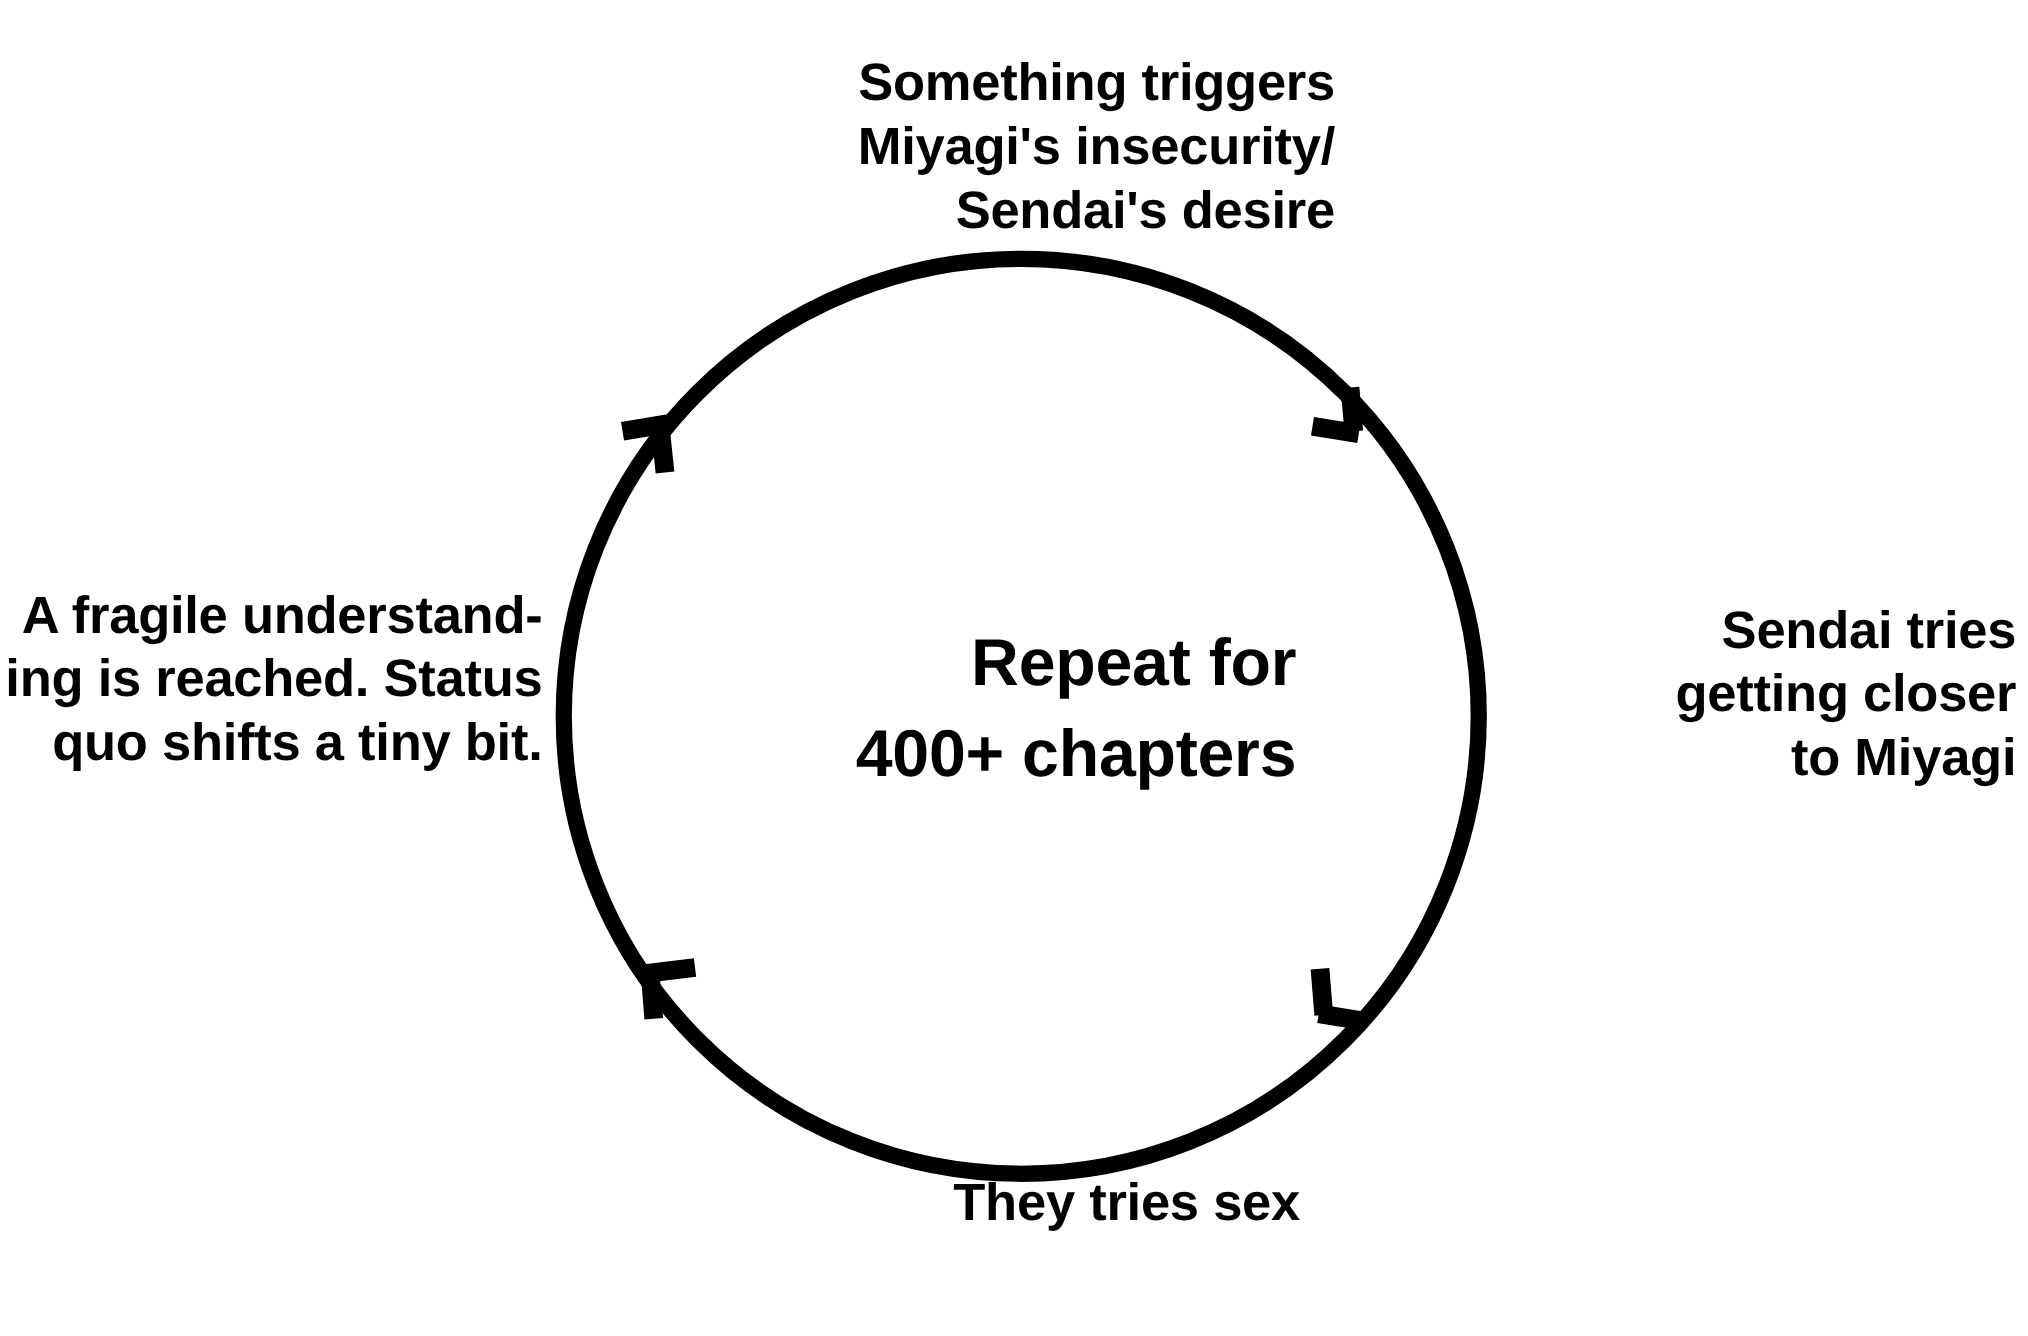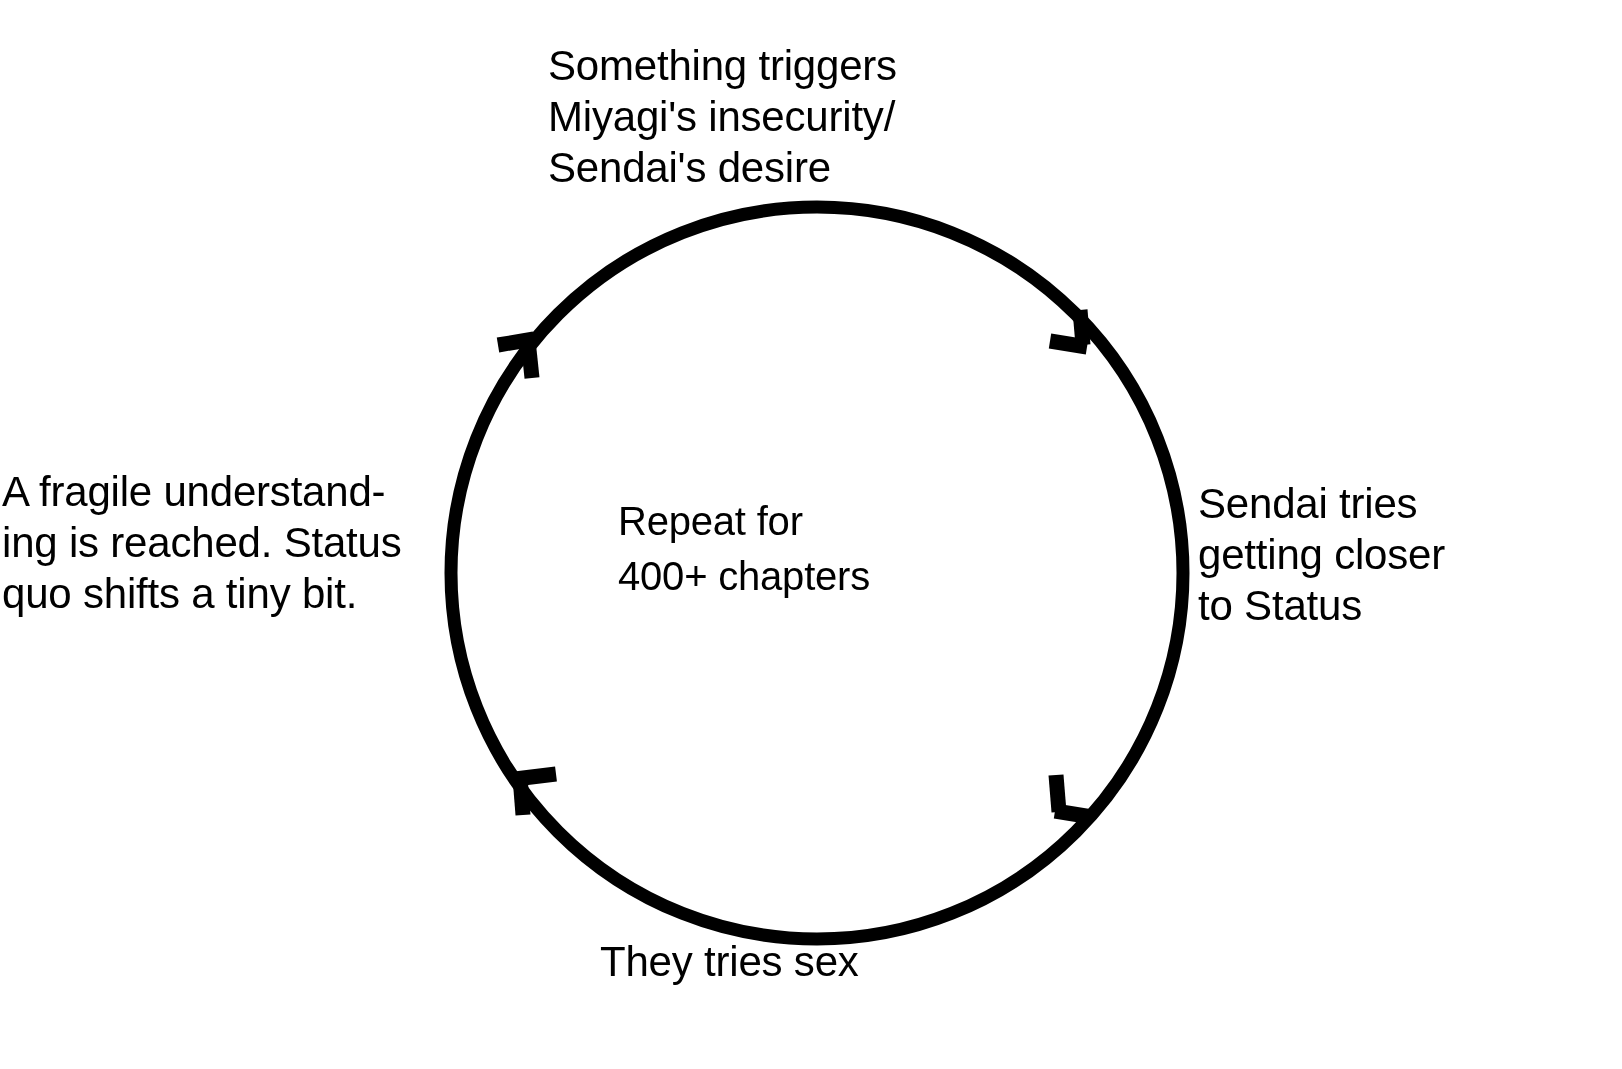--- a/index.html
+++ b/index.html
@@ -25,25 +25,25 @@
   .cycle-svg {
     position: absolute;
     left: 0;
     top: 0;
     width: 1622px;
     height: 1069px;
     display: block;
   }
   .label {
     position: absolute;
-    font-weight: 400;
+    font-weight: 700;
     font-size: 42px;
     line-height: 1.22;
     letter-spacing: -0.2px;
-    text-align: left;
+    text-align: right;
     white-space: pre-line;
     color: #000000;
   }
   #label-top {
     left: 548px;
     top: 40px;
     width: 520px;
   }
   #label-right {
     left: 1198px;
@@ -54,24 +54,24 @@
     left: 600px;
     top: 936px;
     width: 440px;
   }
   #label-left {
     left: 2px;
     top: 466px;
     width: 432px;
   }
   #label-center {
-    left: 618px;
+    left: 597px;
     top: 494px;
     width: 440px;
-    font-size: 40px;
+    font-size: 53px;
     line-height: 1.38;
   }
 </style>
 </head>
 <body>
 
 <div id="diagram-root">
 
   <svg class="cycle-svg" viewBox="0 0 1622 1069" aria-hidden="true">
 
@@ -97,21 +97,21 @@
       <path d="M 520 777 L 523 815"></path>
     </g>
   </svg>
 
   <div class="label" id="label-top">Something triggers
 Miyagi's insecurity/
 Sendai's desire</div>
 
   <div class="label" id="label-right">Sendai tries
 getting closer
-to Status</div>
+to Miyagi</div>
 
   <div class="label" id="label-bottom">They tries sex</div>
 
   <div class="label" id="label-left">A fragile understand-
 ing is reached. Status
 quo shifts a tiny bit.</div>
 
   <div class="label" id="label-center">Repeat for
 400+ chapters</div>
 

